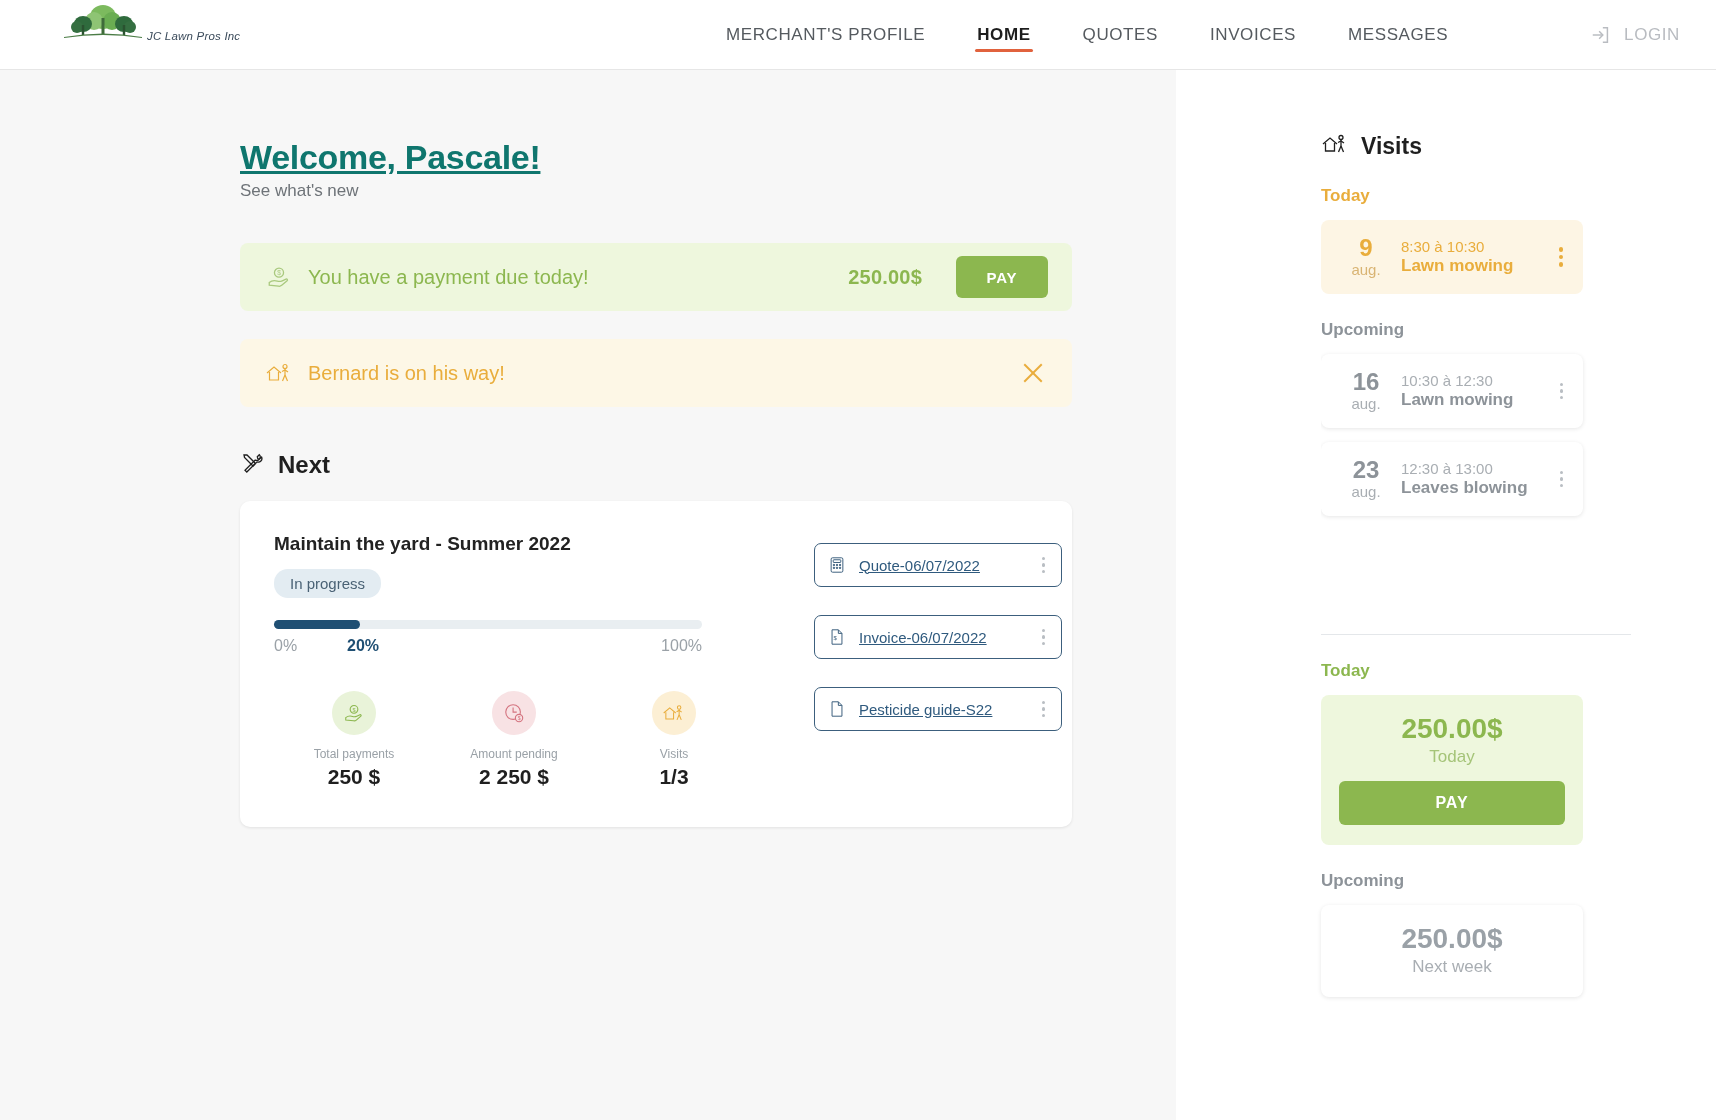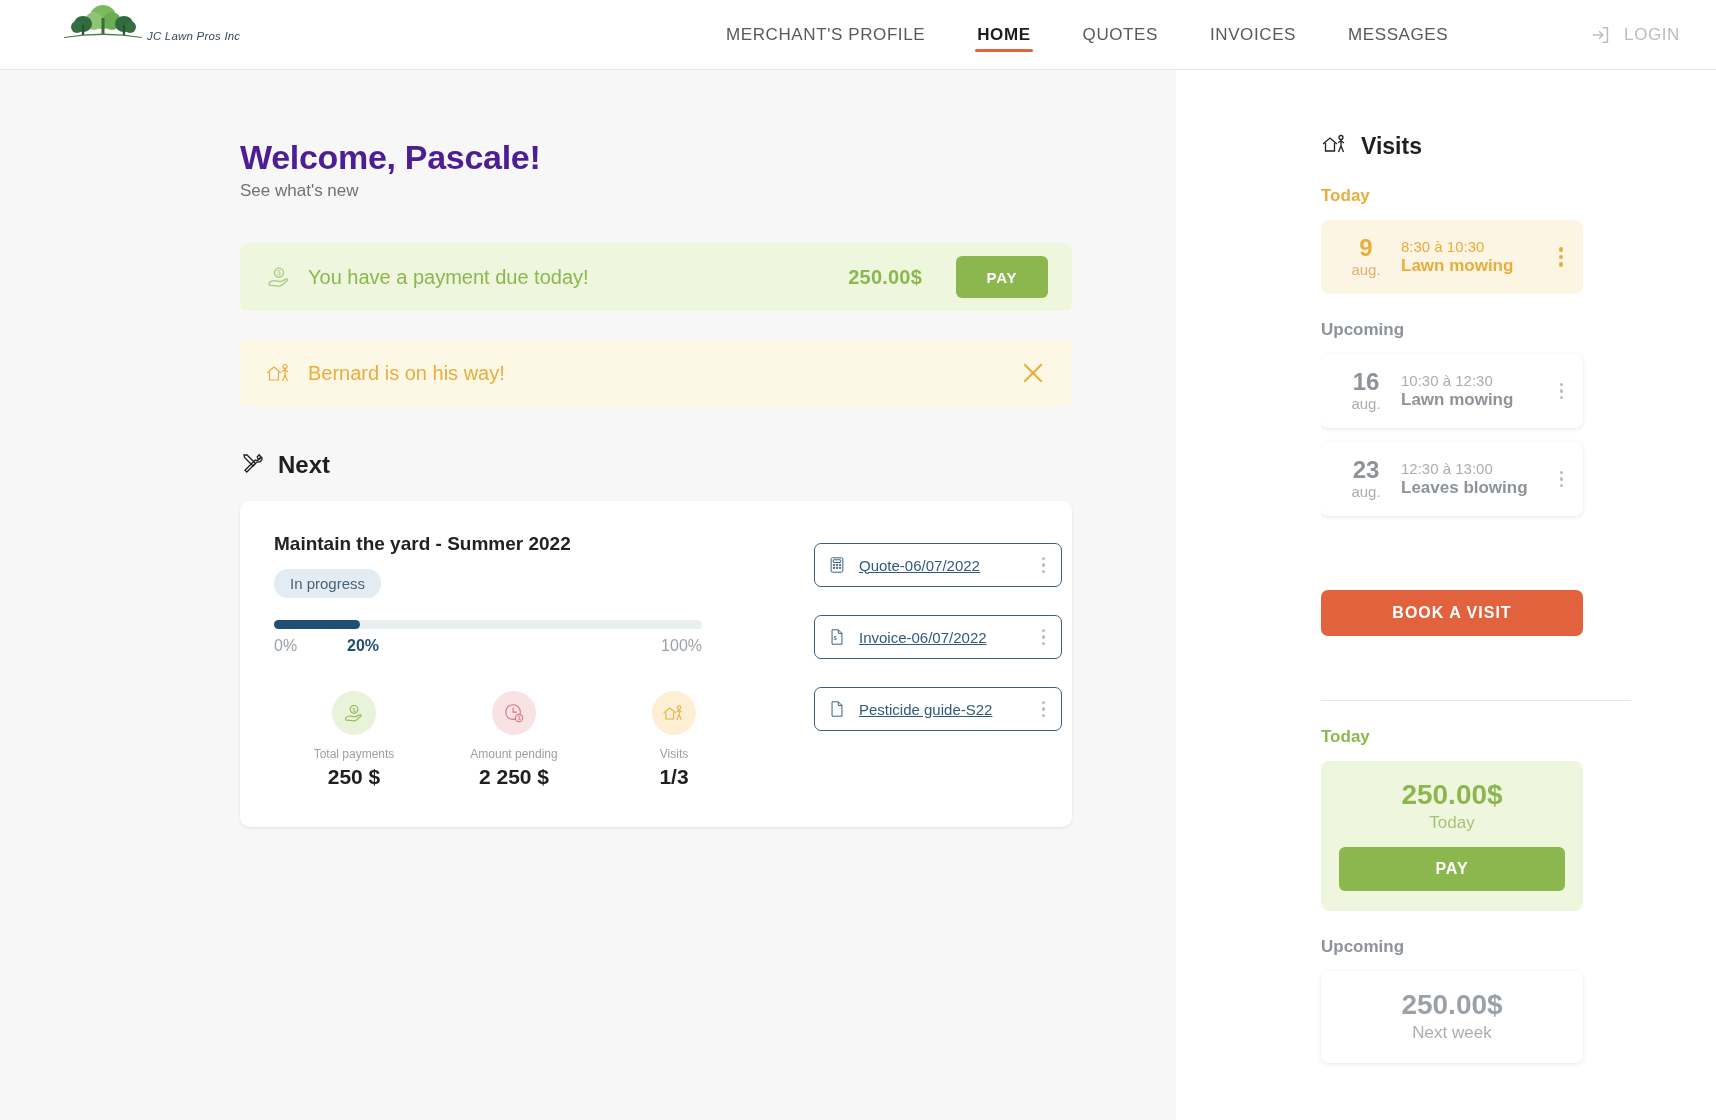--- a/index.html
+++ b/index.html
@@ -41,21 +41,21 @@
   }
   .login-text { font-size: 17px; letter-spacing: .6px; color: #b9bcc1; }
 
   
   .main {
     position: absolute; top: 70px; left: 0; width: 1176px; height: 1050px;
     background: #f7f7f7; overflow: hidden;
   }
   .main-inner { position: absolute; left: 240px; top: 68px; width: 832px; }
 
-  .welcome-title { font-size: 34px; font-weight: bold; color: #4c1d95; letter-spacing: -.3px; }
+  .welcome-title { font-size: 34px; font-weight: bold; color: #0f766e; letter-spacing: -.3px; text-decoration: underline; }
   .welcome-sub { font-size: 17px; color: #6e7378; margin-top: 4px; }
 
   
   .banner {
     margin-top: 42px; height: 68px; border-radius: 8px;
     display: flex; align-items: center; padding: 0 24px;
   }
   .banner.payment { background: #eef7dd; }
   .banner.onway { background: #fdf7e6; margin-top: 28px; }
   .banner-icon { width: 30px; height: 30px; flex: 0 0 30px; display: flex; align-items: center; justify-content: center; }
@@ -454,21 +454,20 @@
           </div>
           <span class="kebab">
               <i></i>
               <i></i>
               <i></i>
             </span>
         </div>
         <div class="visits-fade"></div>
       </div>
 
-      <button class="book-btn">BOOK A VISIT</button>
 
       <div class="side-divider"></div>
 
 
       <div class="side-group-label green">Today</div>
 
       <div class="pay-card today">
         <div class="pay-amount">250.00$</div>
         <div class="pay-when">Today</div>
         <button class="pay-btn">PAY</button>

